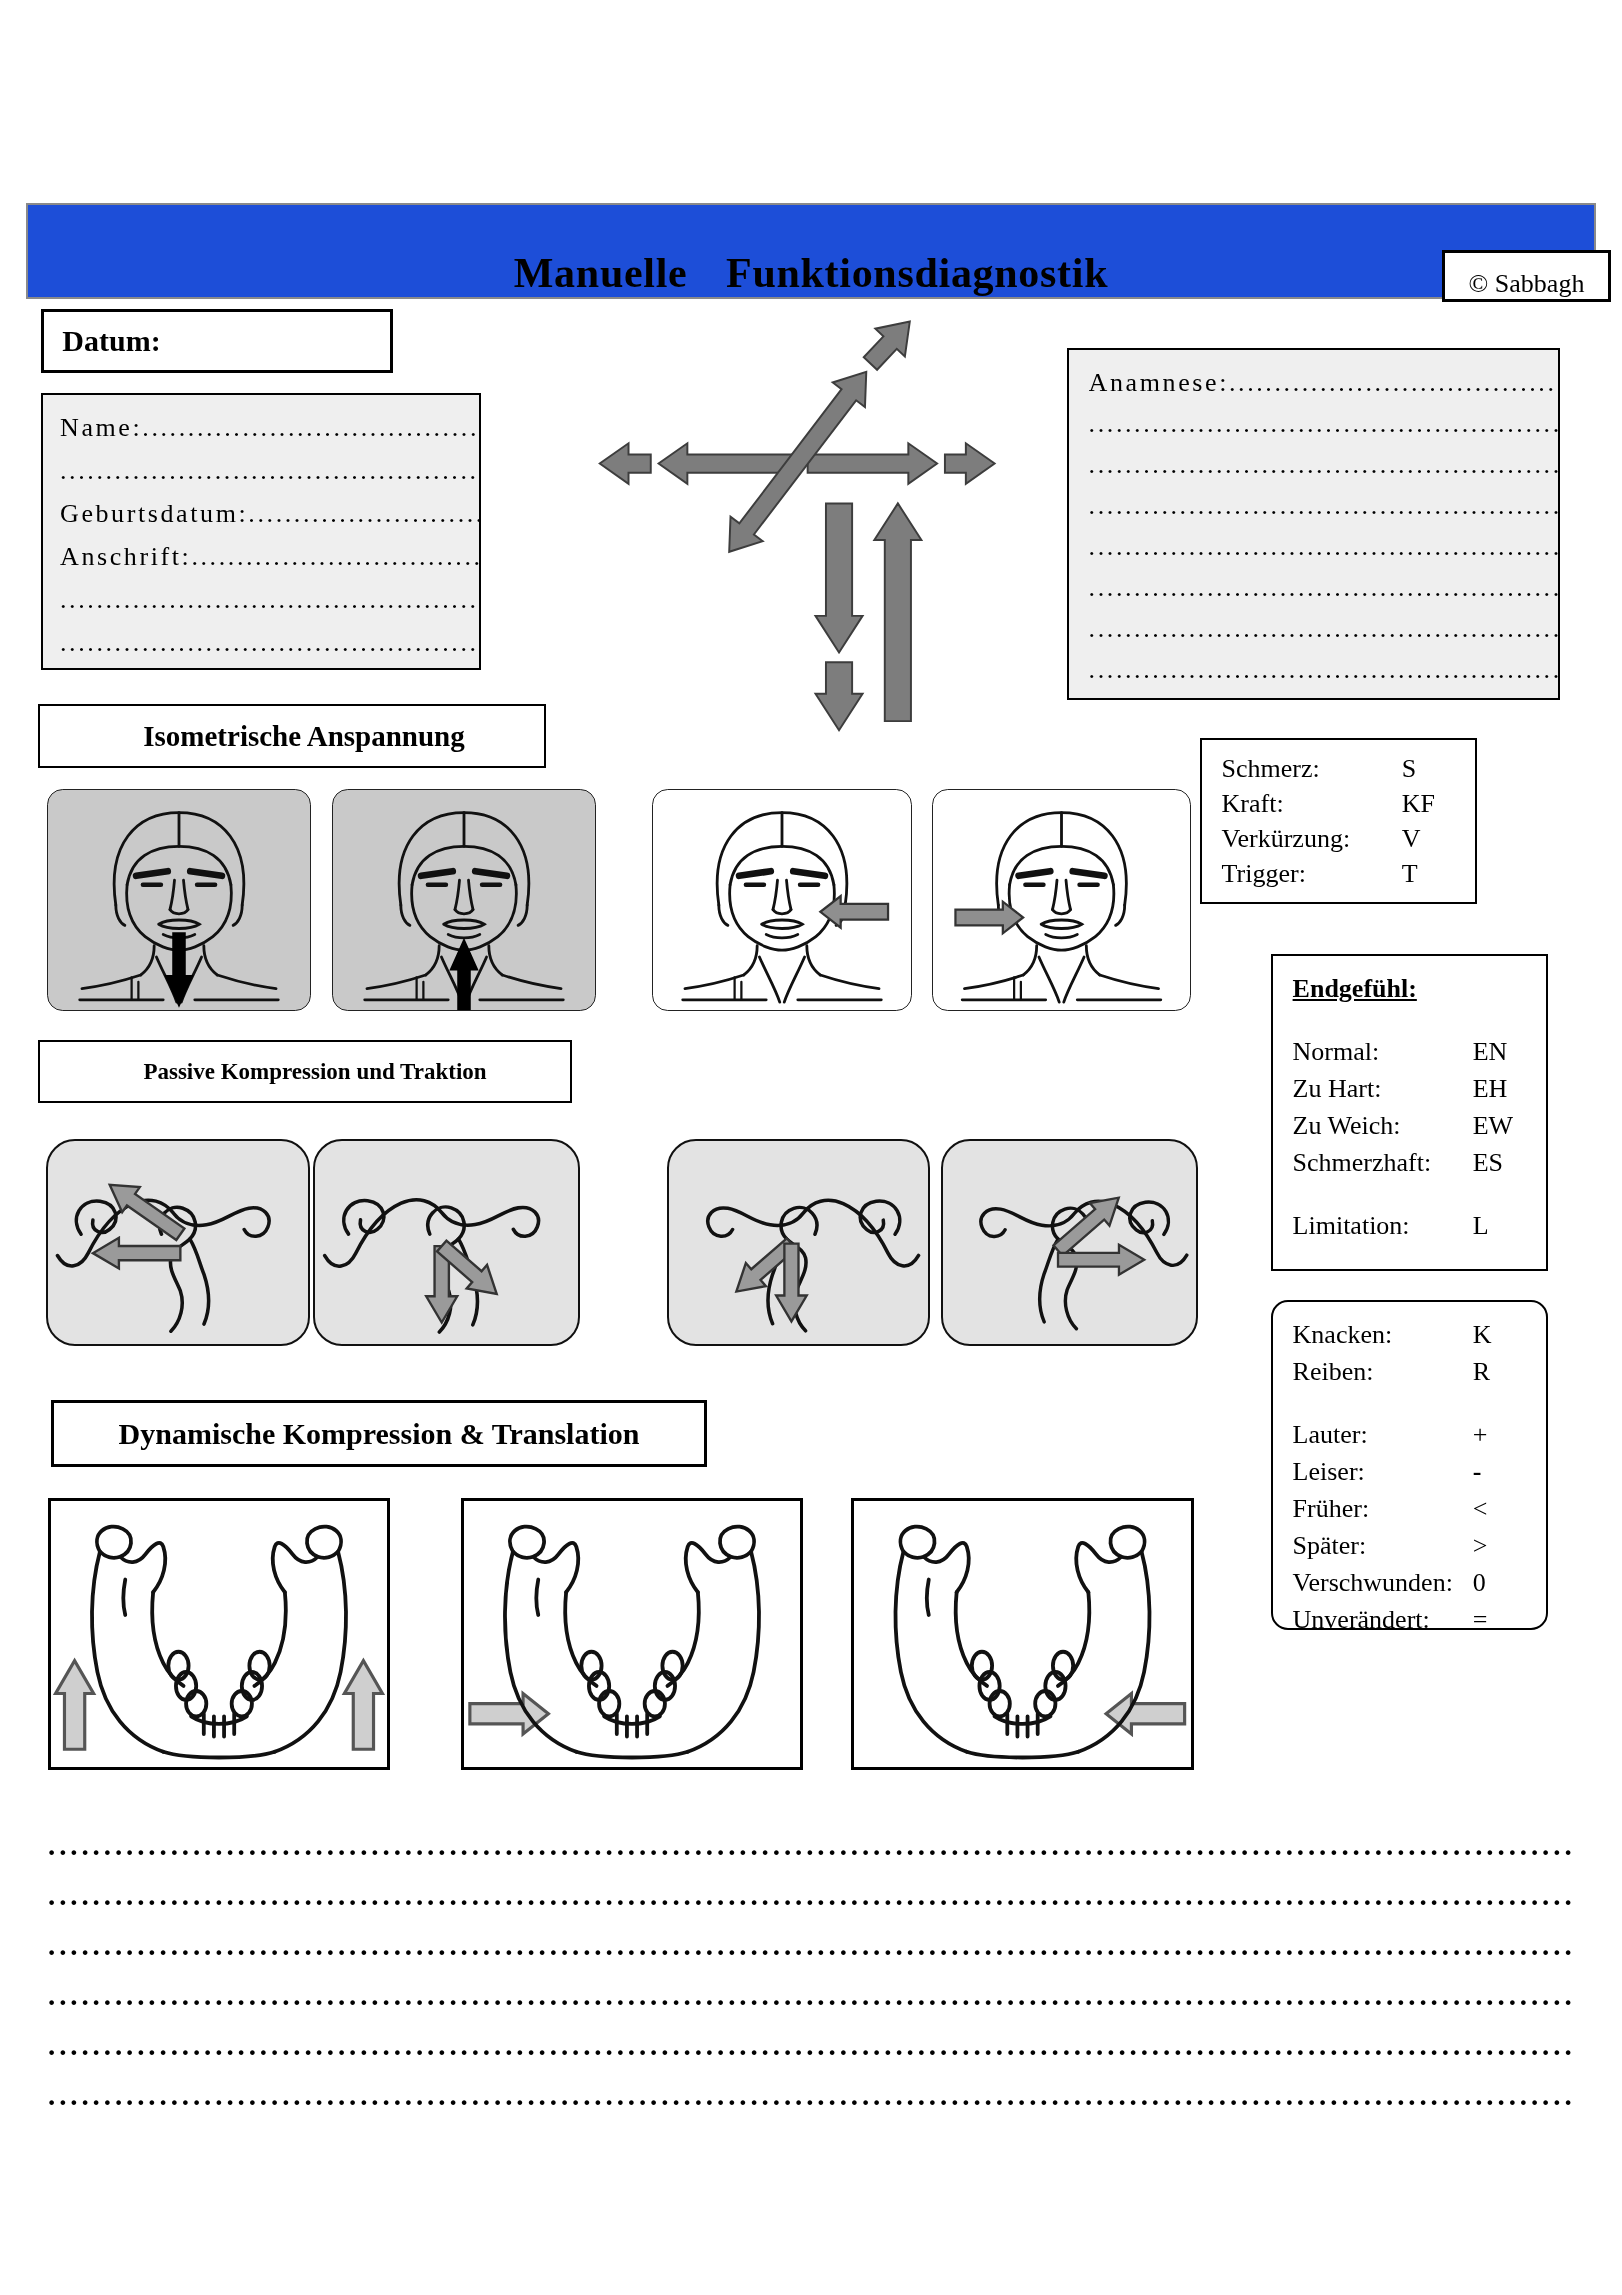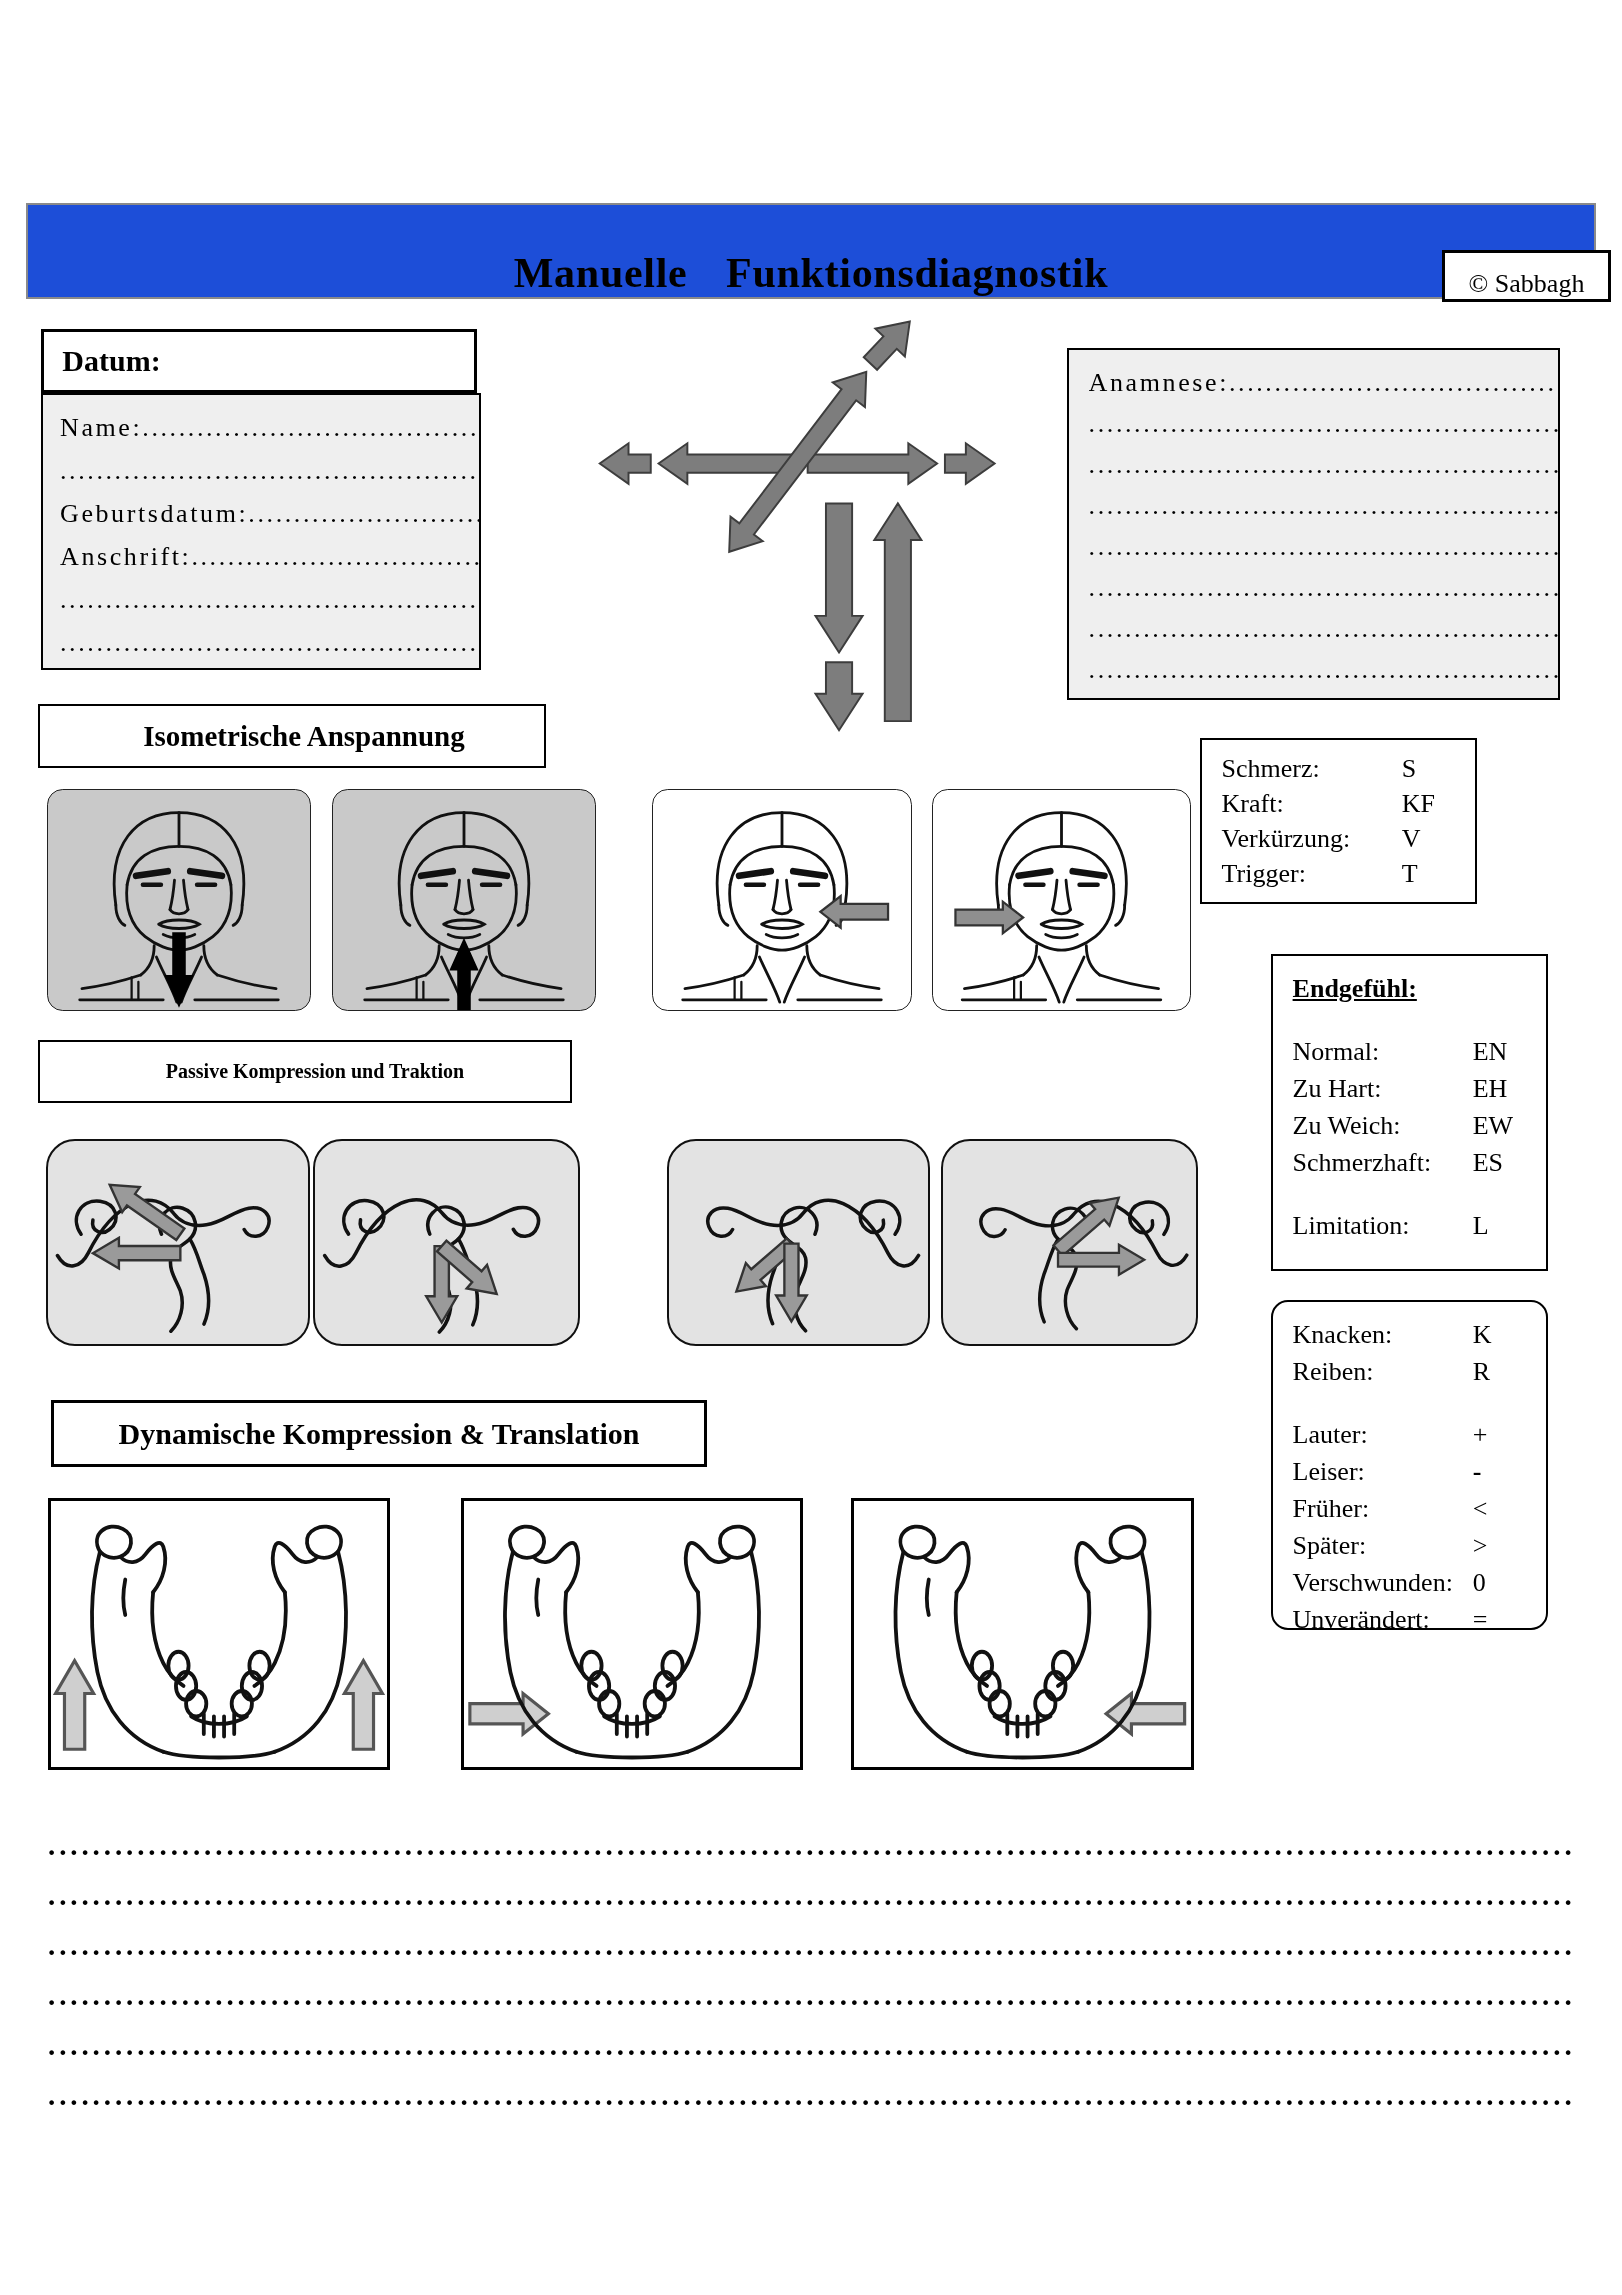--- a/index.html
+++ b/index.html
@@ -8,33 +8,33 @@
   .abs{position:absolute;box-sizing:border-box;}
 
   
   .header-bar{left:26px;top:203px;width:1570px;height:96px;background:#1d4ed8;
               border:2px solid #8a8a8a;display:flex;align-items:flex-end;justify-content:center;}
   .header-title{font-size:42px;font-weight:bold;word-spacing:27.5px;letter-spacing:0.7px;}
   .sabbagh-box{left:1442px;top:250px;width:169px;height:52px;background:#fff;border:3.3px solid #000;
                display:flex;align-items:flex-end;justify-content:center;font-size:26px;z-index:3;}
 
   
-  .datum-box{left:41px;top:309px;width:436px;height:64px;background:#fff;border:3.3px solid #000;
-             display:flex;align-items:center;padding-left:18.3px;font-size:30px;font-weight:bold;margin-top:20px;}
+  .datum-box{left:41px;top:309px;width:352px;height:64px;background:#fff;border:3.3px solid #000;
+             display:flex;align-items:center;padding-left:18.3px;font-size:30px;font-weight:bold;}
   .name-box{left:41px;top:393px;width:440px;height:277px;background:#efefef;border:2px solid #000;
             padding:10.5px 0 0 17px;font-size:26px;line-height:43px;}
   .name-box .fill-line,.anamnese-box .fill-line{white-space:nowrap;overflow:hidden;letter-spacing:2.6px;}
   .anamnese-box{left:1067px;top:348px;width:493px;height:352px;background:#efefef;border:2.6px solid #000;
                 padding:11.8px 0 0 19.6px;font-size:26px;line-height:41px;}
 
   
   .section-box{background:#fff;border:2.6px solid #000;display:flex;align-items:center;justify-content:center;
                font-weight:bold;}
   .iso-header{left:38px;top:704px;width:508px;height:64px;font-size:29px;padding-left:24px;}
-  .passive-header{left:38px;top:1040px;width:534px;height:63px;font-size:20px;padding-left:20px;}
+  .passive-header{left:38px;top:1040px;width:534px;height:63px;font-size:23px;padding-left:20px;}
   .dynamic-header{left:51px;top:1400px;width:656px;height:67px;font-size:30px;border-width:3.3px;}
 
   
   .face-card{top:789px;height:222px;border:1.3px solid #222;border-radius:15.7px;overflow:hidden;}
   .face-gray{background:#c9c9c9;}
   .face-white{background:#ffffff;}
   .tmj-card{top:1139px;height:207px;background:#e3e3e3;border:2.6px solid #111;border-radius:29px;overflow:hidden;}
   .jaw-box{top:1498px;height:272px;background:#fff;border:3.3px solid #000;overflow:hidden;}
   .card-svg{width:100%;height:100%;display:block;}
 

